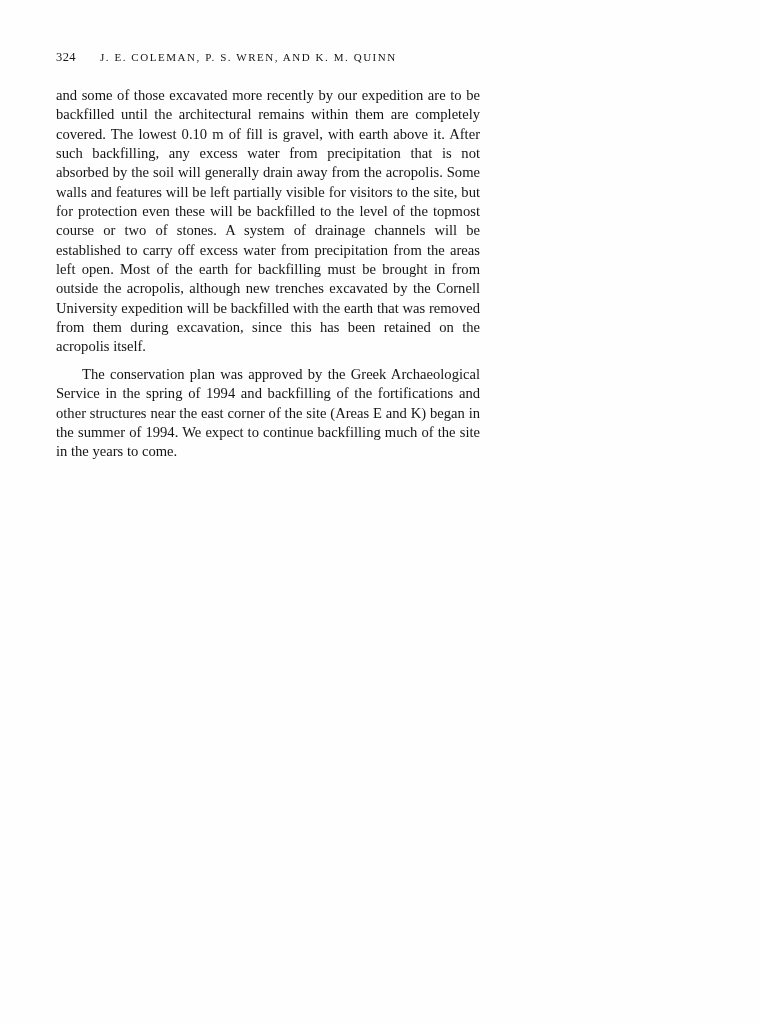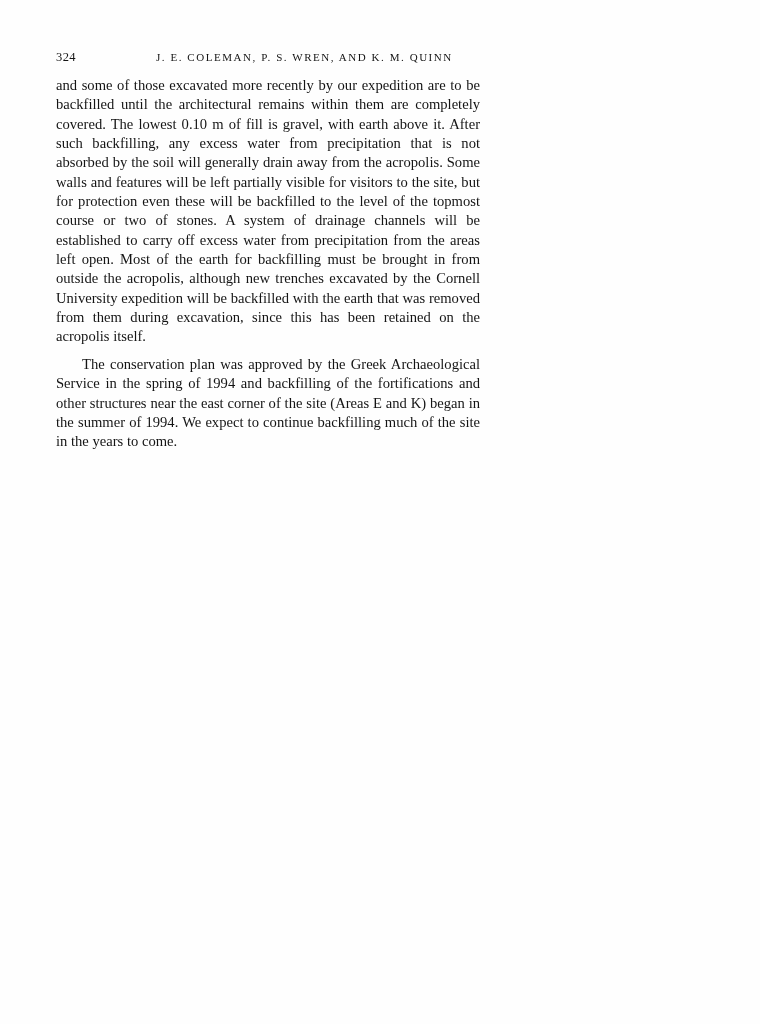--- a/index.html
+++ b/index.html
@@ -24,39 +24,37 @@
     background: #fefefe;
   }
   .running-head {
     position: absolute;
     top: 50px;
     left: 56px;
     width: 424px;
     height: 16px;
     display: flex;
     align-items: baseline;
-    gap: 40px;
   }
   .folio {
     font-size: 12.5px;
     letter-spacing: 0.4px;
     color: #141414;
     width: 44px;
     flex: none;
   }
   .head-title {
     font-size: 11px;
     letter-spacing: 1.55px;
     color: #141414;
     white-space: nowrap;
-    margin-left: 16px;
   }
   .textblock {
     position: absolute;
-    top: 76px;
+    top: 86px;
     left: 56px;
     width: 424px;
   }
   .textblock p {
     margin: 0;
     font-size: 14.6px;
     line-height: 19.35px;
     text-align: justify;
     text-justify: inter-word;
     color: #141414;

